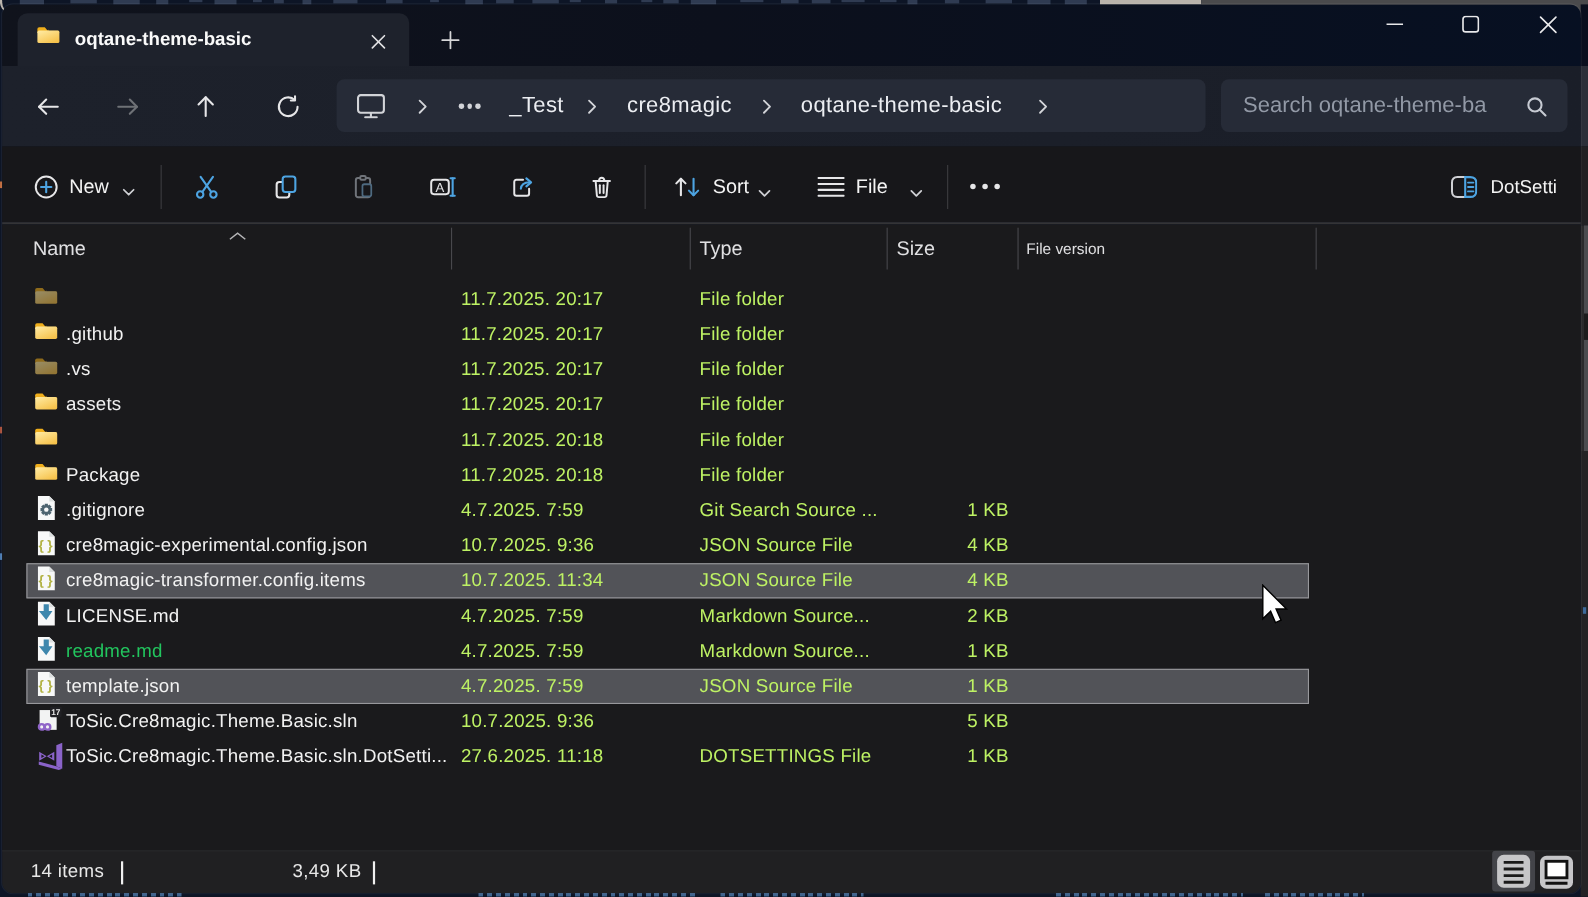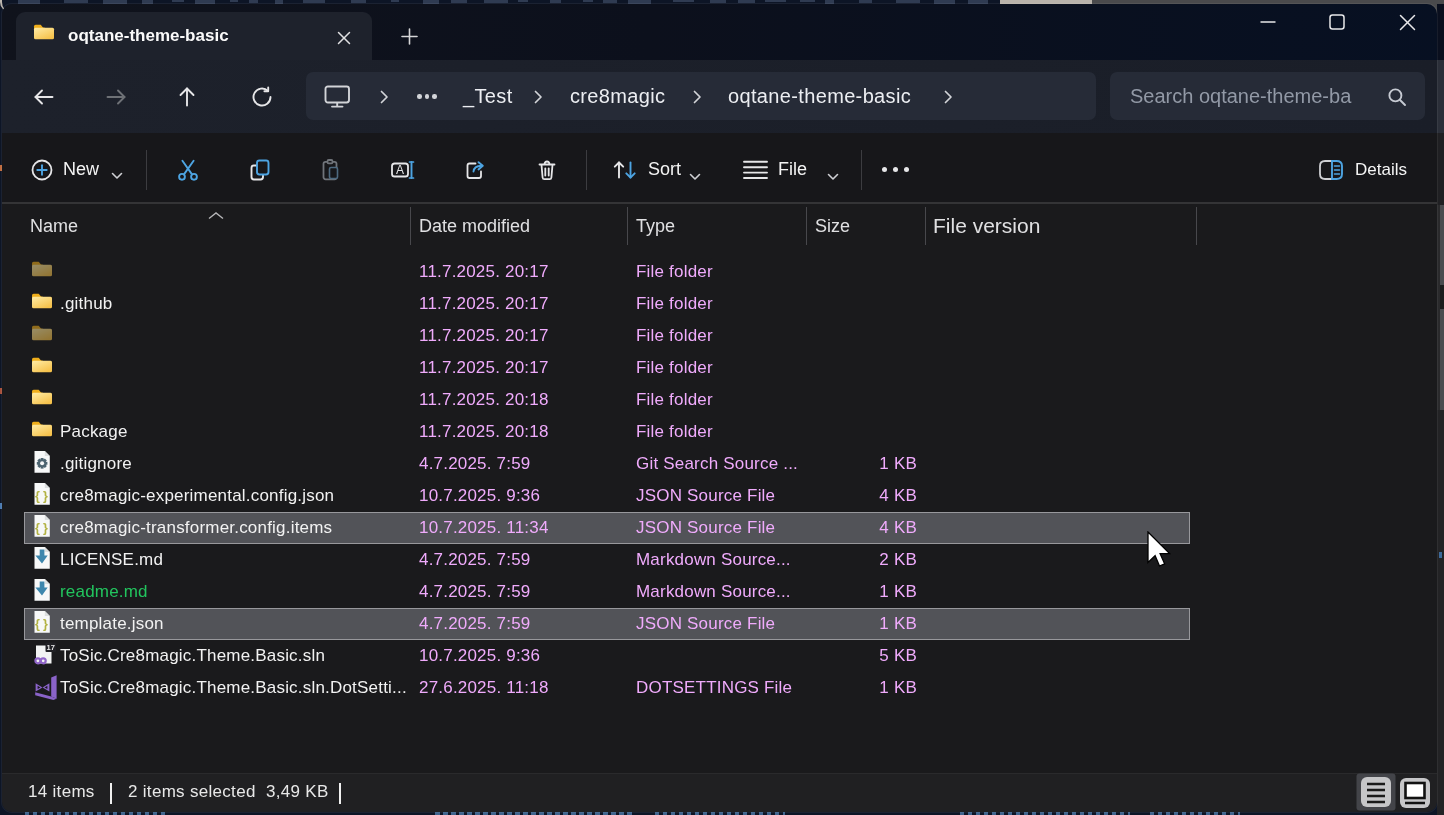--- a/index.html
+++ b/index.html
@@ -1,18 +1,18 @@
 <!DOCTYPE html>
 <html><head><meta charset="utf-8">
 <style>
 *{margin:0;padding:0;box-sizing:border-box}
 html,body{width:1444px;height:815px;overflow:hidden;background:#0d1526;font-family:"Liberation Sans",sans-serif;}
 .win{position:absolute;left:2px;top:4px;width:1435px;height:808px;border-radius:10px;overflow:hidden;box-shadow:0 0 0 1px rgba(255,255,255,0.06)}
 .abs{position:absolute;left:-2px;top:-4px;width:1332px;height:815px}
-.rt{position:absolute;height:32px;line-height:32px;font-size:17px;letter-spacing:0.2px;color:#f0abfc;white-space:nowrap;overflow:hidden}
+.rt{position:absolute;height:32px;line-height:32px;font-size:17px;letter-spacing:0.2px;color:#bef264;white-space:nowrap;overflow:hidden}
 .st{position:absolute;top:773px;height:38px;line-height:37px;font-size:17px;letter-spacing:0.3px;color:#e8e8e8}
 </style></head>
 <body>
 <div style="position:absolute;left:0;top:0;width:1444px;height:6px;overflow:hidden">
     <span style="position:absolute;left:18px;top:0px;width:22px;height:4px;background:#66799a;opacity:0.38"></span>
     <span style="position:absolute;left:64px;top:0px;width:24px;height:3px;background:#66799a;opacity:0.38"></span>
     <span style="position:absolute;left:103px;top:0px;width:24px;height:4px;background:#66799a;opacity:0.38"></span>
     <span style="position:absolute;left:142px;top:0px;width:11px;height:4px;background:#66799a;opacity:0.38"></span>
     <span style="position:absolute;left:172px;top:0px;width:12px;height:2px;background:#66799a;opacity:0.38"></span>
     <span style="position:absolute;left:195px;top:0px;width:20px;height:4px;background:#66799a;opacity:0.38"></span>
@@ -251,26 +251,25 @@
       </div>
 <div style="position:absolute;left:1319px;top:160px"><svg width="24" height="20" viewBox="0 0 24 20" style="">
           <path d="M13 1 H6 Q1 1 1 6 v8 Q1 19 6 19 h7" fill="none" stroke="#cfd0d4" stroke-width="1.8"></path>
 <path d="M13 1 h4.5 Q23 1 23 6 v8 q0 5-5.5 5 H13 z" fill="none" stroke="#4da4e2" stroke-width="1.9"></path>
 <g stroke="#4da4e2" stroke-width="1.6" stroke-linecap="round">
             <line x1="15.5" y1="6" x2="20.5" y2="6"></line>
             <line x1="15.5" y1="10" x2="20.5" y2="10"></line>
             <line x1="15.5" y1="14" x2="20.5" y2="14"></line>
           </g>
         </svg></div>
-<div style="position:absolute;left:1355px;top:133px;height:70px;line-height:73px;font-size:17px;color:#f4f4f4">Details</div>
+<div style="position:absolute;left:1355px;top:133px;height:70px;line-height:73px;font-size:17px;color:#f4f4f4">DotSetti</div>
 <div style="position:absolute;left:30px;top:204px;height:44px;line-height:44px;font-size:18px;color:#e0e0e2">Name</div>
-<div style="position:absolute;left:419px;top:204px;height:44px;line-height:44px;font-size:18px;color:#e0e0e2">Date modified</div>
 <div style="position:absolute;left:636px;top:204px;height:44px;line-height:44px;font-size:18px;color:#e0e0e2">Type</div>
 <div style="position:absolute;left:815px;top:204px;height:44px;line-height:44px;font-size:18px;color:#e0e0e2">Size</div>
-<div style="position:absolute;left:933px;top:204px;height:44px;line-height:44px;font-size:21px;color:#e0e0e2">File version</div>
+<div style="position:absolute;left:933px;top:204px;height:44px;line-height:44px;font-size:14px;color:#e0e0e2">File version</div>
 <div style="position:absolute;left:410px;top:207px;width:1px;height:38px;background:#48484c"></div>
 <div style="position:absolute;left:627px;top:207px;width:1px;height:38px;background:#48484c"></div>
 <div style="position:absolute;left:806px;top:207px;width:1px;height:38px;background:#48484c"></div>
 <div style="position:absolute;left:925px;top:207px;width:1px;height:38px;background:#48484c"></div>
 <div style="position:absolute;left:1196px;top:207px;width:1px;height:38px;background:#48484c"></div>
 <div style="position:absolute;left:207px;top:206px"><svg width="18" height="8" viewBox="0 0 18 8" style="">
           <path d="M2 6.5 L9 1 L16 6.5" fill="none" stroke="#b4b4b6" stroke-width="1.4"></path>
         </svg></div>
 <div style="position:absolute;left:31px;top:259px"><svg width="22" height="18" viewBox="0 0 22 18" opacity="0.55">
           <defs>
@@ -303,33 +302,35 @@
           <defs>
             <linearGradient id="fg" x1="0" y1="0" x2="0.7" y2="1">
               <stop offset="0" stop-color="#ffeca6"></stop>
               <stop offset="1" stop-color="#f6c24b"></stop>
             </linearGradient>
           </defs>
 <path d="M1 8 V4.4 q0-1.6 1.6-1.6 h5.1 l2.9 3.4 z" fill="#efae1b"></path>
 <path d="M1 6 h8.9 l1.1 -1.2 q0.6 0.55 0.6 1.2 h8.8 q0.6 0 0.6 0.6 z" fill="#e8a818" opacity="0.6"></path>
 <rect x="1" y="5.8" width="20" height="11.4" rx="1.5" fill="url(#fg)"></rect>
         </svg></div>
+<div class="rt" style="left:60px;top:320px;width:350px;color:#f2f2f2">.vs</div>
 <div class="rt" style="left:419px;top:320px;width:210px">11.7.2025. 20:17</div>
 <div class="rt" style="left:636px;top:320px;width:170px">File folder</div>
 <div style="position:absolute;left:31px;top:355px"><svg width="22" height="18" viewBox="0 0 22 18">
           <defs>
             <linearGradient id="fg" x1="0" y1="0" x2="0.7" y2="1">
               <stop offset="0" stop-color="#ffeca6"></stop>
               <stop offset="1" stop-color="#f6c24b"></stop>
             </linearGradient>
           </defs>
 <path d="M1 8 V4.4 q0-1.6 1.6-1.6 h5.1 l2.9 3.4 z" fill="#efae1b"></path>
 <path d="M1 6 h8.9 l1.1 -1.2 q0.6 0.55 0.6 1.2 h8.8 q0.6 0 0.6 0.6 z" fill="#e8a818" opacity="0.6"></path>
 <rect x="1" y="5.8" width="20" height="11.4" rx="1.5" fill="url(#fg)"></rect>
         </svg></div>
+<div class="rt" style="left:60px;top:352px;width:350px;color:#f2f2f2">assets</div>
 <div class="rt" style="left:419px;top:352px;width:210px">11.7.2025. 20:17</div>
 <div class="rt" style="left:636px;top:352px;width:170px">File folder</div>
 <div style="position:absolute;left:31px;top:387px"><svg width="22" height="18" viewBox="0 0 22 18">
           <defs>
             <linearGradient id="fg" x1="0" y1="0" x2="0.7" y2="1">
               <stop offset="0" stop-color="#ffeca6"></stop>
               <stop offset="1" stop-color="#f6c24b"></stop>
             </linearGradient>
           </defs>
 <path d="M1 8 V4.4 q0-1.6 1.6-1.6 h5.1 l2.9 3.4 z" fill="#efae1b"></path>
@@ -436,21 +437,20 @@
           </g>
 <path d="M4.6 11.8 L7.4 13.45 L4.6 15.1 z" fill="#1a1a1c"></path>
           <path d="M14.4 11.8 L11.6 13.45 L14.4 15.1 z" fill="#1a1a1c"></path>
         </svg></div>
 <div class="rt" style="left:60px;top:672px;width:350px;color:#f2f2f2">ToSic.Cre8magic.Theme.Basic.sln.DotSetti...</div>
 <div class="rt" style="left:419px;top:672px;width:210px">27.6.2025. 11:18</div>
 <div class="rt" style="left:636px;top:672px;width:170px">DOTSETTINGS File</div>
 <div class="rt" style="left:817px;top:672px;width:100px;text-align:right">1 KB</div>
 <div class="st" style="left:28px">14 items</div>
 <div style="position:absolute;left:110px;top:783px;width:2px;height:21px;background:#f0f0f0"></div>
-<div class="st" style="left:128px">2 items selected</div>
 <div class="st" style="left:266px">3,49 KB</div>
 <div style="position:absolute;left:339px;top:783px;width:2px;height:21px;background:#f0f0f0"></div>
 <div style="position:absolute;left:1356px;top:773px"><svg width="40" height="38" viewBox="0 0 40 38" style="">
           <rect x="0.5" y="0.5" width="39" height="37" rx="3" fill="#434449"></rect>
 <rect x="5" y="4" width="30" height="30" rx="6" fill="#c6c6c8"></rect>
 <g stroke="#1a1a1a" stroke-width="2.6">
             <line x1="11" y1="11" x2="29" y2="11"></line>
             <line x1="11" y1="17" x2="29" y2="17"></line>
             <line x1="11" y1="23" x2="29" y2="23"></line>
             <line x1="11" y1="29" x2="29" y2="29"></line>

